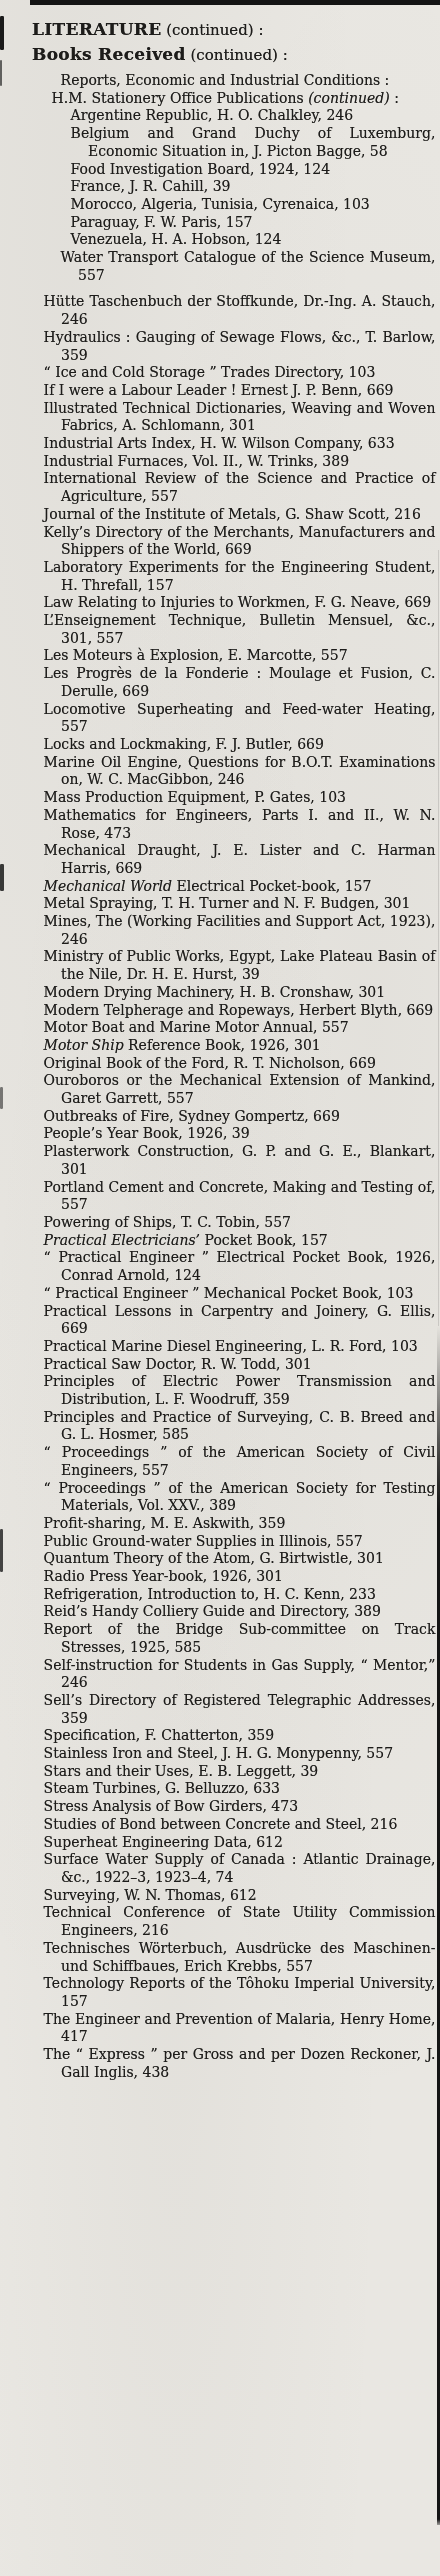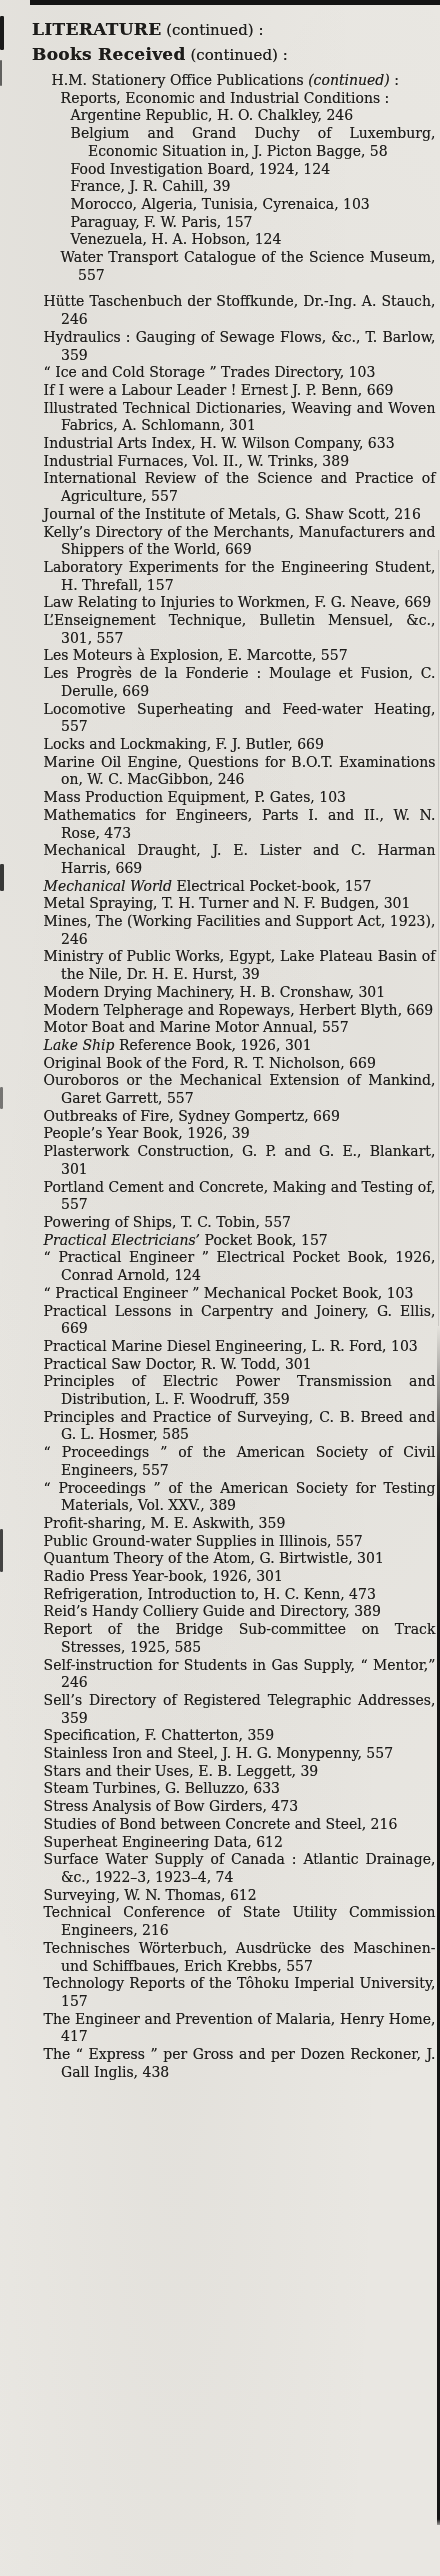--- a/index.html
+++ b/index.html
@@ -59,24 +59,24 @@
   <div class="edge-mark" id="mark3"></div>
   <div class="edge-mark" id="mark4"></div>
   <div class="edge-mark" id="mark5"></div>
 
   <div class="content">
     <h1 class="h1"><span class="b">LITERATURE</span><span class="note"> (continued) :</span></h1>
     <h2 class="h2"><span class="b">Books Received</span><span class="note"> (continued) :</span></h2>
 
     <div id="hmso">
       <div>
-          <p class="entry lvl-a"><span>H.M. Stationery Office Publications </span><span class="it">(continued)</span><span> :</span></p>
+          <p class="entry lvl-b"><span>Reports, Economic and Industrial Conditions :</span></p>
         </div>
       <div>
-          <p class="entry lvl-b"><span>Reports, Economic and Industrial Conditions :</span></p>
+          <p class="entry lvl-a"><span>H.M. Stationery Office Publications </span><span class="it">(continued)</span><span> :</span></p>
         </div>
       <div>
           <p class="entry lvl-c"><span>Argentine Republic, H. O. Chalkley, 246</span></p>
           <p class="entry lvl-c"><span>Belgium and Grand Duchy of Luxemburg, Economic Situation in, J. Picton Bagge, 58</span></p>
           <p class="entry lvl-c"><span>Food Investigation Board, 1924, 124</span></p>
           <p class="entry lvl-c"><span>France, J. R. Cahill, 39</span></p>
           <p class="entry lvl-c"><span>Morocco, Algeria, Tunisia, Cyrenaica, 103</span></p>
           <p class="entry lvl-c"><span>Paraguay, F. W. Paris, 157</span></p>
           <p class="entry lvl-c"><span>Venezuela, H. A. Hobson, 124</span></p>
         </div>
@@ -107,21 +107,21 @@
         <p class="entry lvl-main"><span>Mass Production Equipment, P. Gates, 103</span></p>
         <p class="entry lvl-main"><span>Mathematics for Engineers, Parts I. and II., W. N. Rose, 473</span></p>
         <p class="entry lvl-main"><span>Mechanical Draught, J. E. Lister and C. Harman Harris, 669</span></p>
         <p class="entry lvl-main"><span class="it">Mechanical World</span><span> Electrical Pocket-book, 157</span></p>
         <p class="entry lvl-main"><span>Metal Spraying, T. H. Turner and N. F. Budgen, 301</span></p>
         <p class="entry lvl-main"><span>Mines, The (Working Facilities and Support Act, 1923), 246</span></p>
         <p class="entry lvl-main"><span>Ministry of Public Works, Egypt, Lake Plateau Basin of the Nile, Dr. H. E. Hurst, 39</span></p>
         <p class="entry lvl-main"><span>Modern Drying Machinery, H. B. Cronshaw, 301</span></p>
         <p class="entry lvl-main"><span>Modern Telpherage and Ropeways, Herbert Blyth, 669</span></p>
         <p class="entry lvl-main"><span>Motor Boat and Marine Motor Annual, 557</span></p>
-        <p class="entry lvl-main"><span class="it">Lake Ship</span><span> Reference Book, 1926, 301</span></p>
+        <p class="entry lvl-main"><span class="it">Motor Ship</span><span> Reference Book, 1926, 301</span></p>
         <p class="entry lvl-main"><span>Original Book of the Ford, R. T. Nicholson, 669</span></p>
         <p class="entry lvl-main"><span>Ouroboros or the Mechanical Extension of Mankind, Garet Garrett, 557</span></p>
         <p class="entry lvl-main"><span>Outbreaks of Fire, Sydney Gompertz, 669</span></p>
         <p class="entry lvl-main"><span>People’s Year Book, 1926, 39</span></p>
         <p class="entry lvl-main"><span>Plasterwork Construction, G. P. and G. E., Blankart, 301</span></p>
         <p class="entry lvl-main"><span>Portland Cement and Concrete, Making and Testing of, 557</span></p>
         <p class="entry lvl-main"><span>Powering of Ships, T. C. Tobin, 557</span></p>
         <p class="entry lvl-main"><span class="it">Practical Electricians’</span><span> Pocket Book, 157</span></p>
         <p class="entry lvl-main"><span>“ Practical Engineer ” Electrical Pocket Book, 1926, Conrad Arnold, 124</span></p>
         <p class="entry lvl-main"><span>“ Practical Engineer ” Mechanical Pocket Book, 103</span></p>
@@ -129,21 +129,21 @@
         <p class="entry lvl-main"><span>Practical Marine Diesel Engineering, L. R. Ford, 103</span></p>
         <p class="entry lvl-main"><span>Practical Saw Doctor, R. W. Todd, 301</span></p>
         <p class="entry lvl-main"><span>Principles of Electric Power Transmission and Distribution, L. F. Woodruff, 359</span></p>
         <p class="entry lvl-main"><span>Principles and Practice of Surveying, C. B. Breed and G. L. Hosmer, 585</span></p>
         <p class="entry lvl-main"><span>“ Proceedings ” of the American Society of Civil Engineers, 557</span></p>
         <p class="entry lvl-main"><span>“ Proceedings ” of the American Society for Testing Materials, Vol. XXV., 389</span></p>
         <p class="entry lvl-main"><span>Profit-sharing, M. E. Askwith, 359</span></p>
         <p class="entry lvl-main"><span>Public Ground-water Supplies in Illinois, 557</span></p>
         <p class="entry lvl-main"><span>Quantum Theory of the Atom, G. Birtwistle, 301</span></p>
         <p class="entry lvl-main"><span>Radio Press Year-book, 1926, 301</span></p>
-        <p class="entry lvl-main"><span>Refrigeration, Introduction to, H. C. Kenn, 473</span></p>
+        <p class="entry lvl-main"><span>Refrigeration, Introduction to, H. C. Kenn, 233</span></p>
         <p class="entry lvl-main"><span>Reid’s Handy Colliery Guide and Directory, 389</span></p>
         <p class="entry lvl-main"><span>Report of the Bridge Sub-committee on Track Stresses, 1925, 585</span></p>
         <p class="entry lvl-main"><span>Self-instruction for Students in Gas Supply, “ Mentor,” 246</span></p>
         <p class="entry lvl-main"><span>Sell’s Directory of Registered Telegraphic Addresses, 359</span></p>
         <p class="entry lvl-main"><span>Specification, F. Chatterton, 359</span></p>
         <p class="entry lvl-main"><span>Stainless Iron and Steel, J. H. G. Monypenny, 557</span></p>
         <p class="entry lvl-main"><span>Stars and their Uses, E. B. Leggett, 39</span></p>
         <p class="entry lvl-main"><span>Steam Turbines, G. Belluzzo, 633</span></p>
         <p class="entry lvl-main"><span>Stress Analysis of Bow Girders, 473</span></p>
         <p class="entry lvl-main"><span>Studies of Bond between Concrete and Steel, 216</span></p>

